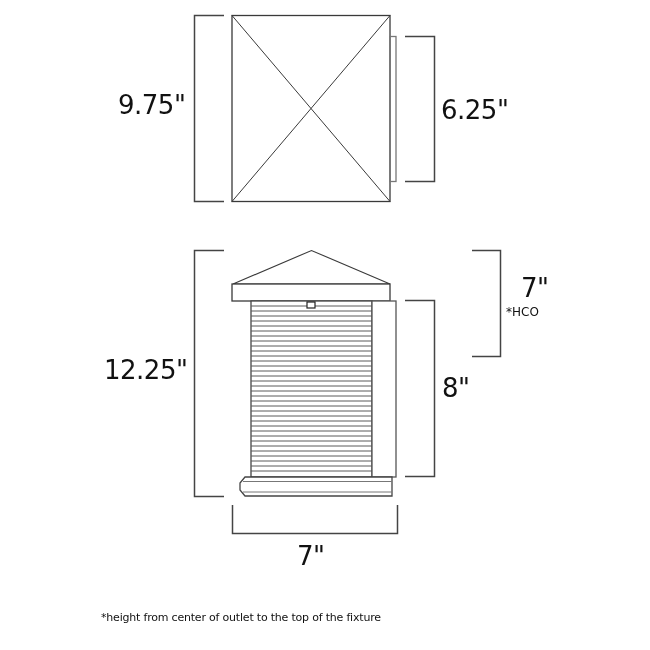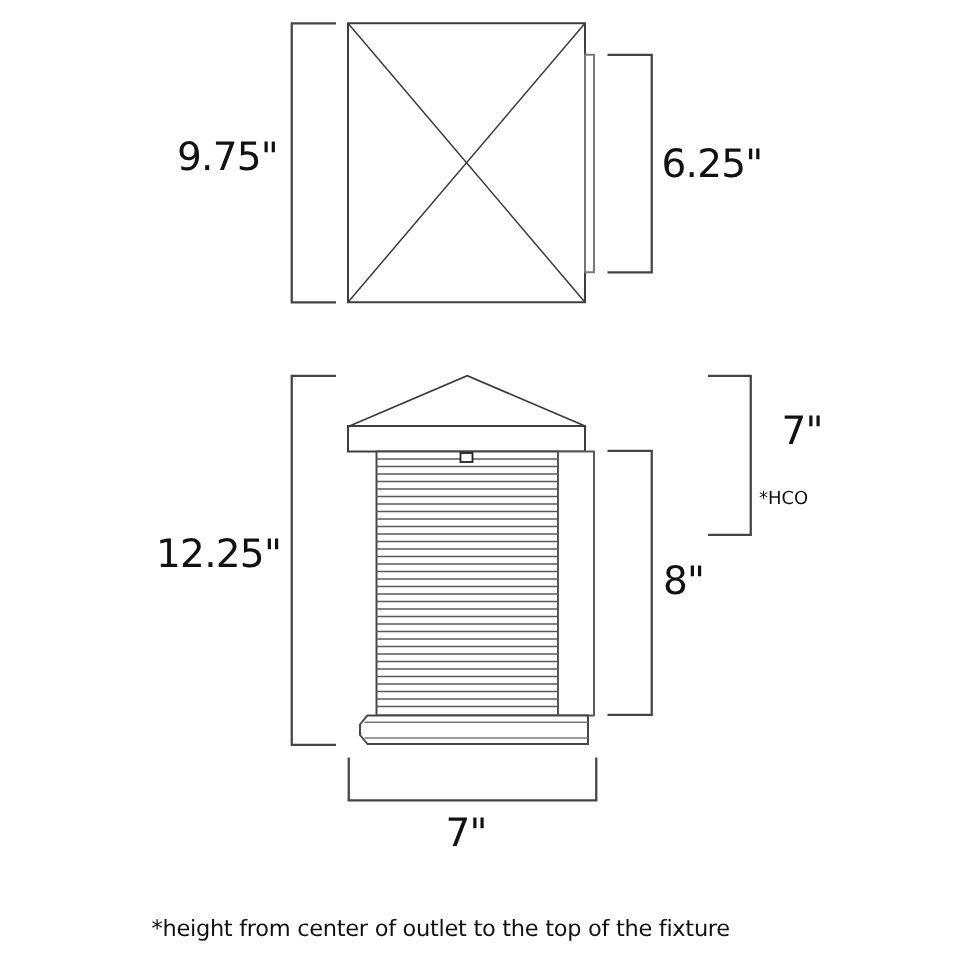--- a/index.html
+++ b/index.html
@@ -31,28 +31,27 @@
       white-space: nowrap;
       letter-spacing: -0.5px;
     }
     .sub-label {
       position: absolute;
       font-family: "DejaVu Sans", "Liberation Sans", sans-serif;
       font-size: 12px;
       line-height: 1;
       color: #111111;
       white-space: nowrap;
-      margin-top: 20px;
     }
     .footnote {
       position: absolute;
       left: 101px;
       top: 612px;
       font-family: "DejaVu Sans", "Liberation Sans", sans-serif;
-      font-size: 15px;
+      font-size: 11px;
       line-height: 1;
       color: #111111;
       white-space: nowrap;
       letter-spacing: -0.2px;
     }
   </style>
 </head>
 <body>
 
 <svg id="drawing" xmlns="http://www.w3.org/2000/svg" width="650" height="650" viewBox="0 0 650 650">

